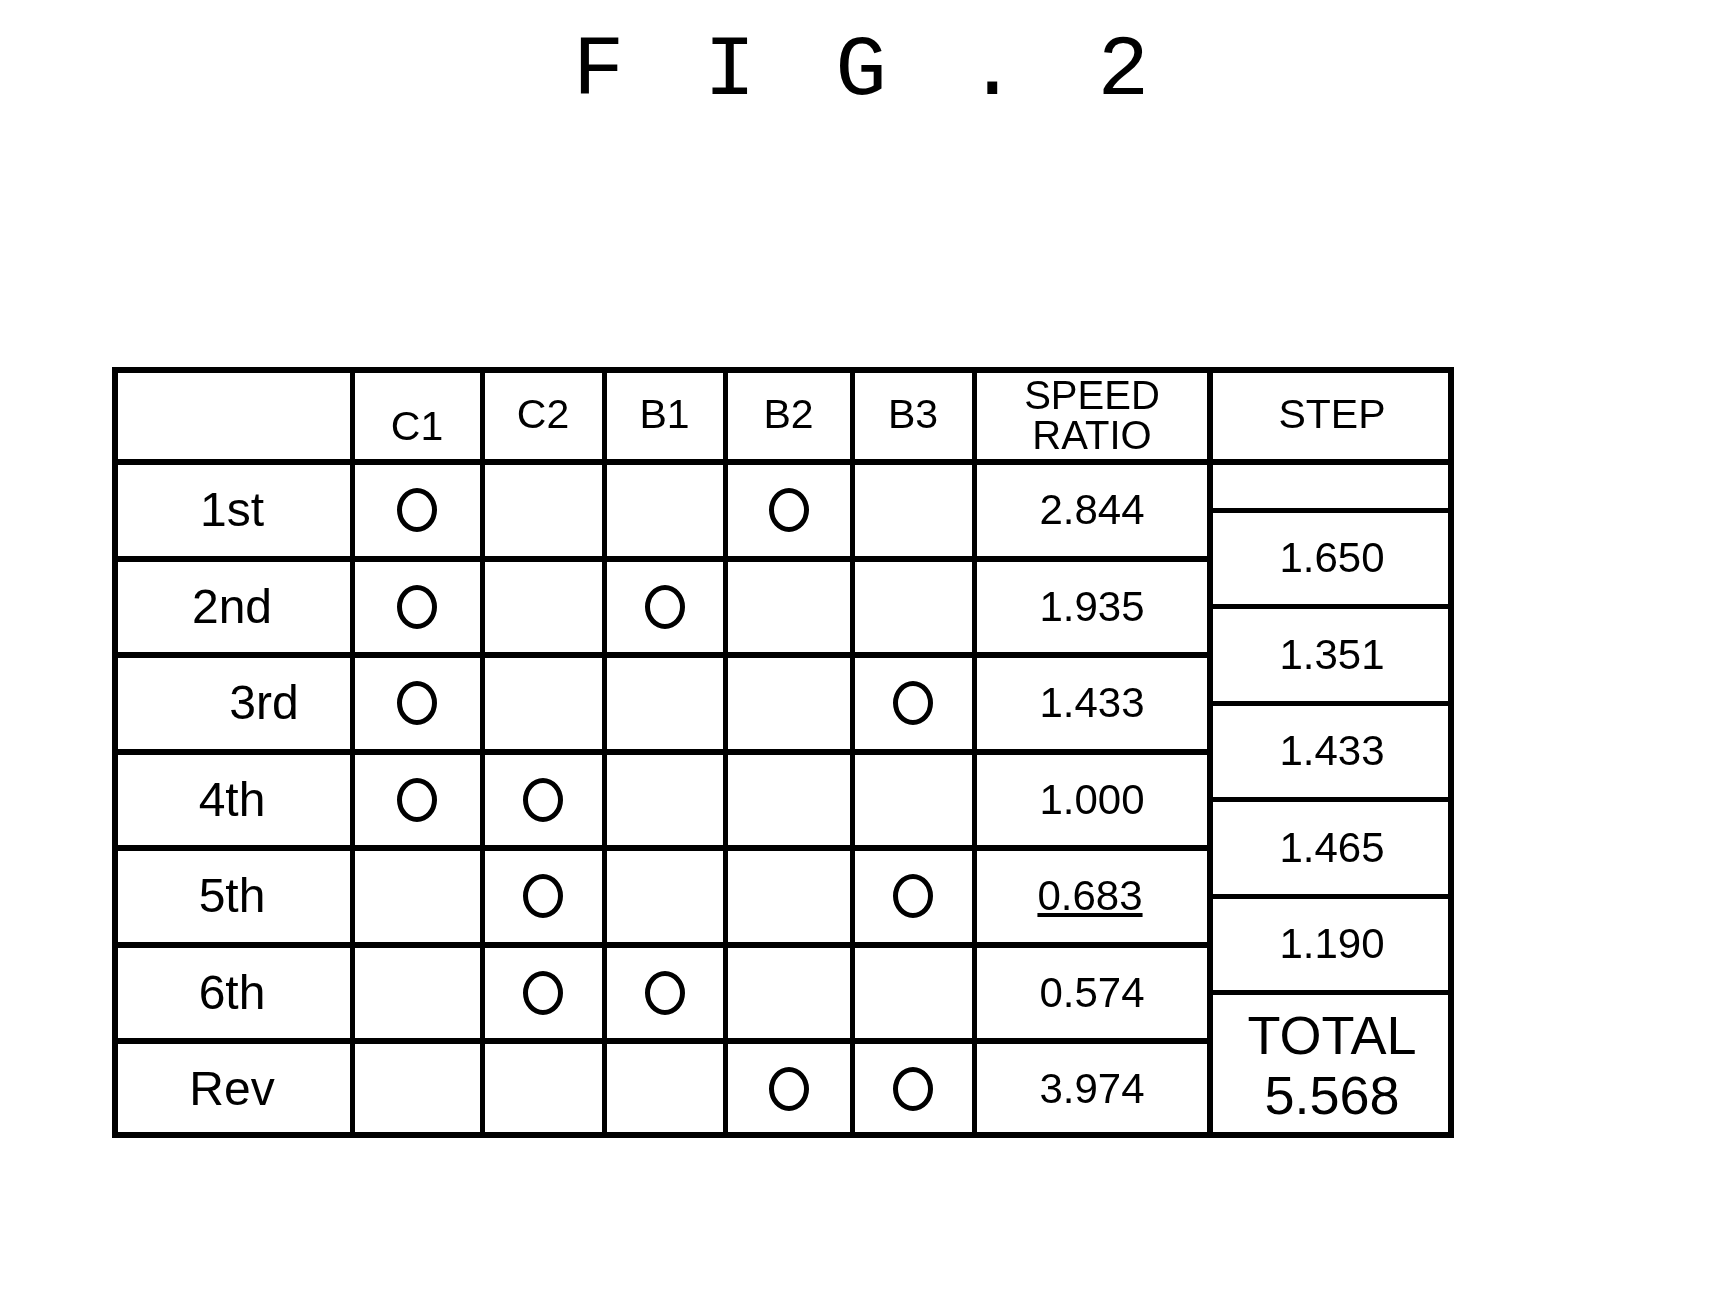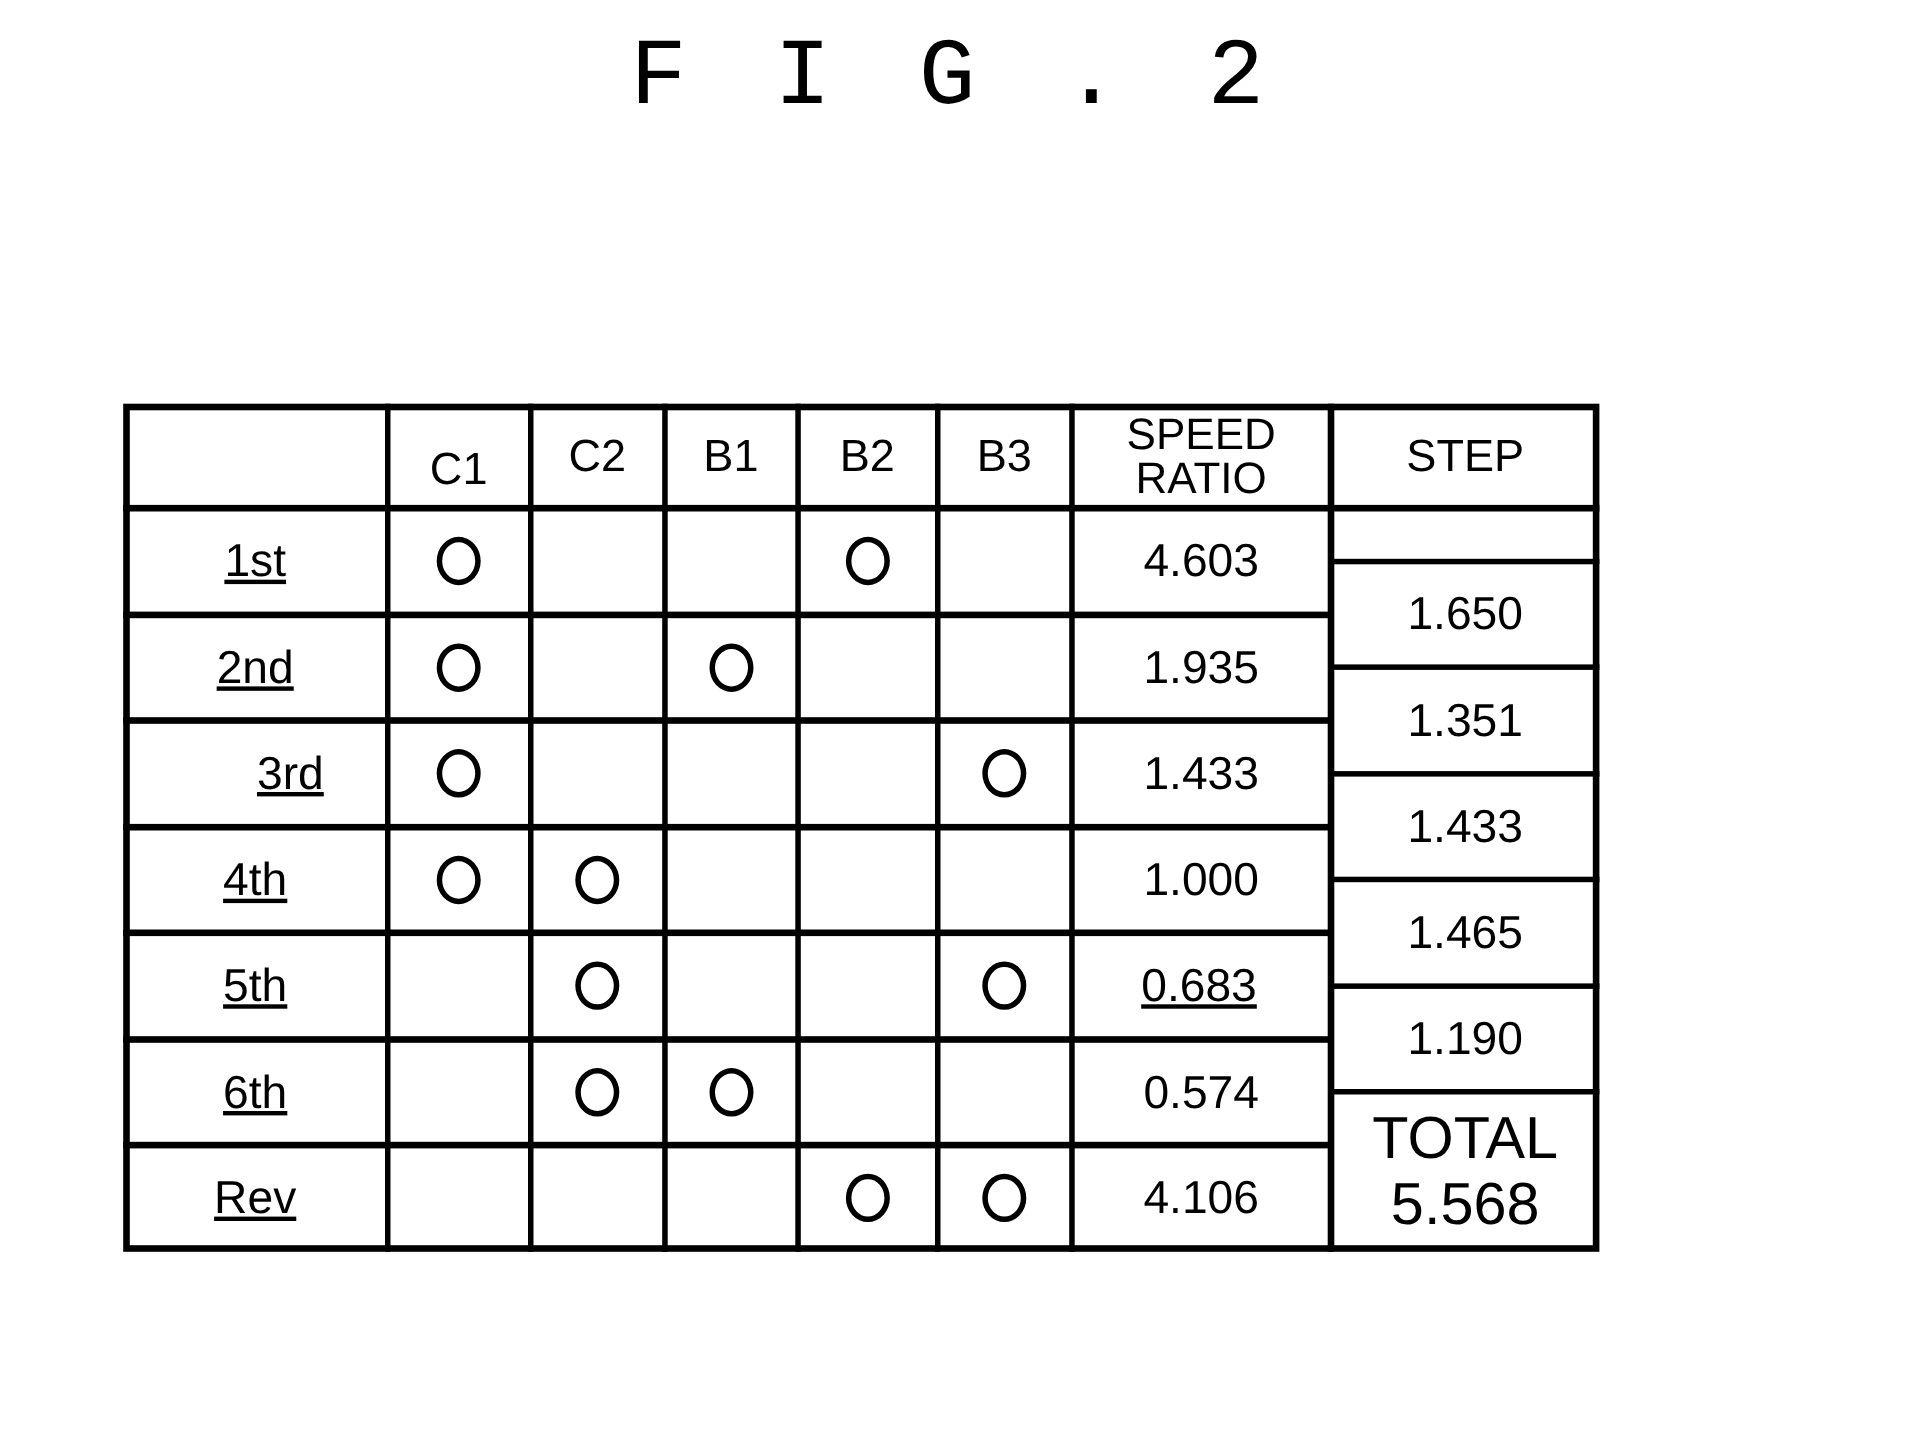--- a/index.html
+++ b/index.html
@@ -75,22 +75,21 @@
   .hdr-text {
     font-size: 41px;
     letter-spacing: 0px;
   }
   .hdr-two {
     font-size: 40px;
     line-height: 1.0;
     white-space: pre-line;
   }
   .gear-text {
-    font-size: 42px;
-    text-decoration: underline;
+    font-size: 48px;
   }
   .ratio-text {
     font-size: 42px;
   }
   .step-text {
     font-size: 42px;
   }
   .step-total {
     font-size: 54px;
     line-height: 1.12;
@@ -127,21 +126,21 @@
       <div class="cell gear-text" style="left: 0px; top: 95px; width: 240px; height: 96.5px;">1st</div>
       <div class="cell" style="left: 240px; top: 95px; width: 130px; height: 96.5px;">
         <div class="mark-o"></div>
       </div>
       <div class="cell" style="left: 370px; top: 95px; width: 122px; height: 96.5px;"></div>
       <div class="cell" style="left: 492px; top: 95px; width: 121px; height: 96.5px;"></div>
       <div class="cell" style="left: 613px; top: 95px; width: 127px; height: 96.5px;">
         <div class="mark-o"></div>
       </div>
       <div class="cell" style="left: 740px; top: 95px; width: 122px; height: 96.5px;"></div>
-      <div class="cell ratio-text" style="left: 862px; top: 95px; width: 236px; height: 96.5px;">4.603</div>
+      <div class="cell ratio-text" style="left: 862px; top: 95px; width: 236px; height: 96.5px;">2.844</div>
       <div class="cell gear-text" style="left: 0px; top: 191.5px; width: 240px; height: 96.5px;">2nd</div>
       <div class="cell" style="left: 240px; top: 191.5px; width: 130px; height: 96.5px;">
         <div class="mark-o"></div>
       </div>
       <div class="cell" style="left: 370px; top: 191.5px; width: 122px; height: 96.5px;"></div>
       <div class="cell" style="left: 492px; top: 191.5px; width: 121px; height: 96.5px;">
         <div class="mark-o"></div>
       </div>
       <div class="cell" style="left: 613px; top: 191.5px; width: 127px; height: 96.5px;"></div>
       <div class="cell" style="left: 740px; top: 191.5px; width: 122px; height: 96.5px;"></div>
@@ -193,21 +192,21 @@
       <div class="cell gear-text" style="left: 0px; top: 674px; width: 240px; height: 96.5px;">Rev</div>
       <div class="cell" style="left: 240px; top: 674px; width: 130px; height: 96.5px;"></div>
       <div class="cell" style="left: 370px; top: 674px; width: 122px; height: 96.5px;"></div>
       <div class="cell" style="left: 492px; top: 674px; width: 121px; height: 96.5px;"></div>
       <div class="cell" style="left: 613px; top: 674px; width: 127px; height: 96.5px;">
         <div class="mark-o"></div>
       </div>
       <div class="cell" style="left: 740px; top: 674px; width: 122px; height: 96.5px;">
         <div class="mark-o"></div>
       </div>
-      <div class="cell ratio-text" style="left: 862px; top: 674px; width: 236px; height: 96.5px;">4.106</div>
+      <div class="cell ratio-text" style="left: 862px; top: 674px; width: 236px; height: 96.5px;">3.974</div>
       <div class="cell" style="left: 1098px; top: 95px; width: 244px; height: 48.25px;"></div>
       <div class="cell step-text" style="left: 1098px; top: 143.25px; width: 244px; height: 96.5px;">1.650</div>
       <div class="cell step-text" style="left: 1098px; top: 239.75px; width: 244px; height: 96.5px;">1.351</div>
       <div class="cell step-text" style="left: 1098px; top: 336.25px; width: 244px; height: 96.5px;">1.433</div>
       <div class="cell step-text" style="left: 1098px; top: 432.75px; width: 244px; height: 96.5px;">1.465</div>
       <div class="cell step-text" style="left: 1098px; top: 529.25px; width: 244px; height: 96.5px;">1.190</div>
       <div class="cell step-total" style="left: 1098px; top: 625.75px; width: 244px; height: 145.25px; flex-direction: column;"><div>TOTAL</div><div>5.568</div></div>
       <div class="vline" style="left: 237.5px; top: 0px; height: 771px; width: 5px;"></div>
       <div class="vline" style="left: 367.5px; top: 0px; height: 771px; width: 5px;"></div>
       <div class="vline" style="left: 489.5px; top: 0px; height: 771px; width: 5px;"></div>

